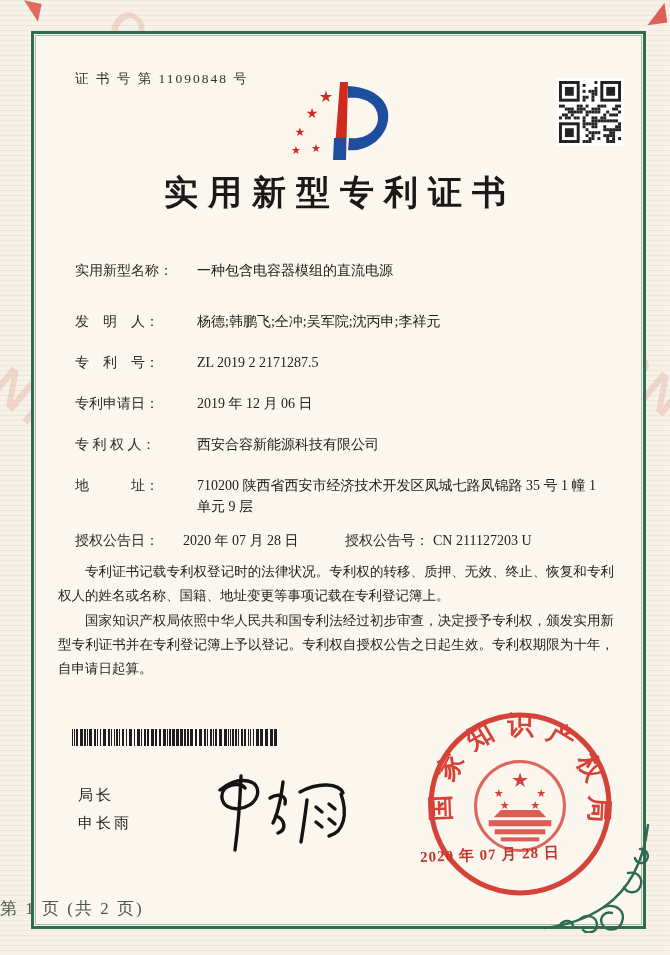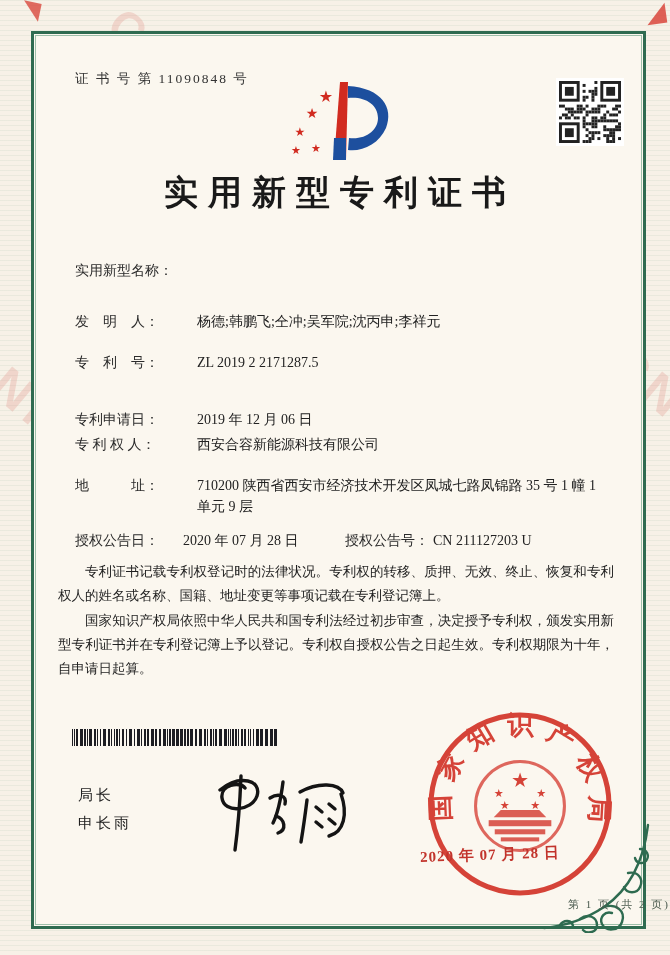--- a/index.html
+++ b/index.html
@@ -48,21 +48,21 @@
   }
   .bodytxt p{margin:0;text-indent:2em;}
   .barcode{left:72px;top:729px;}
   .signer{left:78px;font-size:15px;letter-spacing:3px;color:#1d1d1d;}
   .sig-svg{left:182px;top:756px;}
   .seal{left:424px;top:708px;width:192px;height:192px;opacity:0.95;}
   .seal-date{
     left:420px;top:845px;width:170px;color:#c2342c;font-size:15px;font-weight:bold;
     letter-spacing:1px;transform:rotate(-2deg);white-space:nowrap;
   }
-  .footer{left:0;right:0;top:897px;text-align:right;font-size:11px;letter-spacing:2px;color:#4a5a4e;}
+  .footer{left:0;right:0;top:897px;text-align:left;font-size:17px;letter-spacing:2px;color:#4a5a4e;}
   .corner-ornament{right:18px;bottom:18px;}
 </style>
 </head>
 <body>
 
 <div class="texture"></div>
 
 <div class="wm pink" style="left:95px;top:45px;font-size:46px;">CNIPA</div>
 <div class="wm gray" style="left:395px;top:225px;font-size:52px;">CNIPA</div>
 <div class="wm pink" style="left:-55px;top:380px;font-size:50px;">CNIPA</div>
@@ -217,30 +217,31 @@
       <rect x="0" y="42" width="21" height="21" fill="#222"></rect>
       <rect x="3" y="45" width="15" height="15" fill="#fff"></rect>
       <rect x="6" y="48" width="9" height="9" fill="#222"></rect>
     </svg>
 </div>
 
 <div class="abs title">实用新型专利证书</div>
 
 <div class="frow" style="left:75px;top:260px;">
   <span class="flabel">实用新型名称：</span>
+  <span class="fvalue">一种包含电容器模组的直流电源</span>
 </div>
 <div class="frow" style="left:75px;top:311px;">
   <span class="flabel">发　明　人：</span>
   <span class="fvalue">杨德;韩鹏飞;仝冲;吴军院;沈丙申;李祥元</span>
 </div>
 <div class="frow" style="left:75px;top:352px;">
   <span class="flabel">专　利　号：</span>
   <span class="fvalue">ZL 2019 2 2171287.5</span>
 </div>
-<div class="frow" style="left:75px;top:393px;margin-top:16px;">
+<div class="frow" style="left:75px;top:393px;">
   <span class="flabel">专利申请日：</span>
   <span class="fvalue">2019 年 12 月 06 日</span>
 </div>
 <div class="frow" style="left:75px;top:434px;">
   <span class="flabel">专 利 权 人：</span>
   <span class="fvalue">西安合容新能源科技有限公司</span>
 </div>
 <div class="frow addr" style="left:75px;top:475px;">
   <span class="flabel">地　　　址：</span>
   <span class="fvalue">710200 陕西省西安市经济技术开发区凤城七路凤锦路 35 号 1 幢 1 单元 9 层</span>

